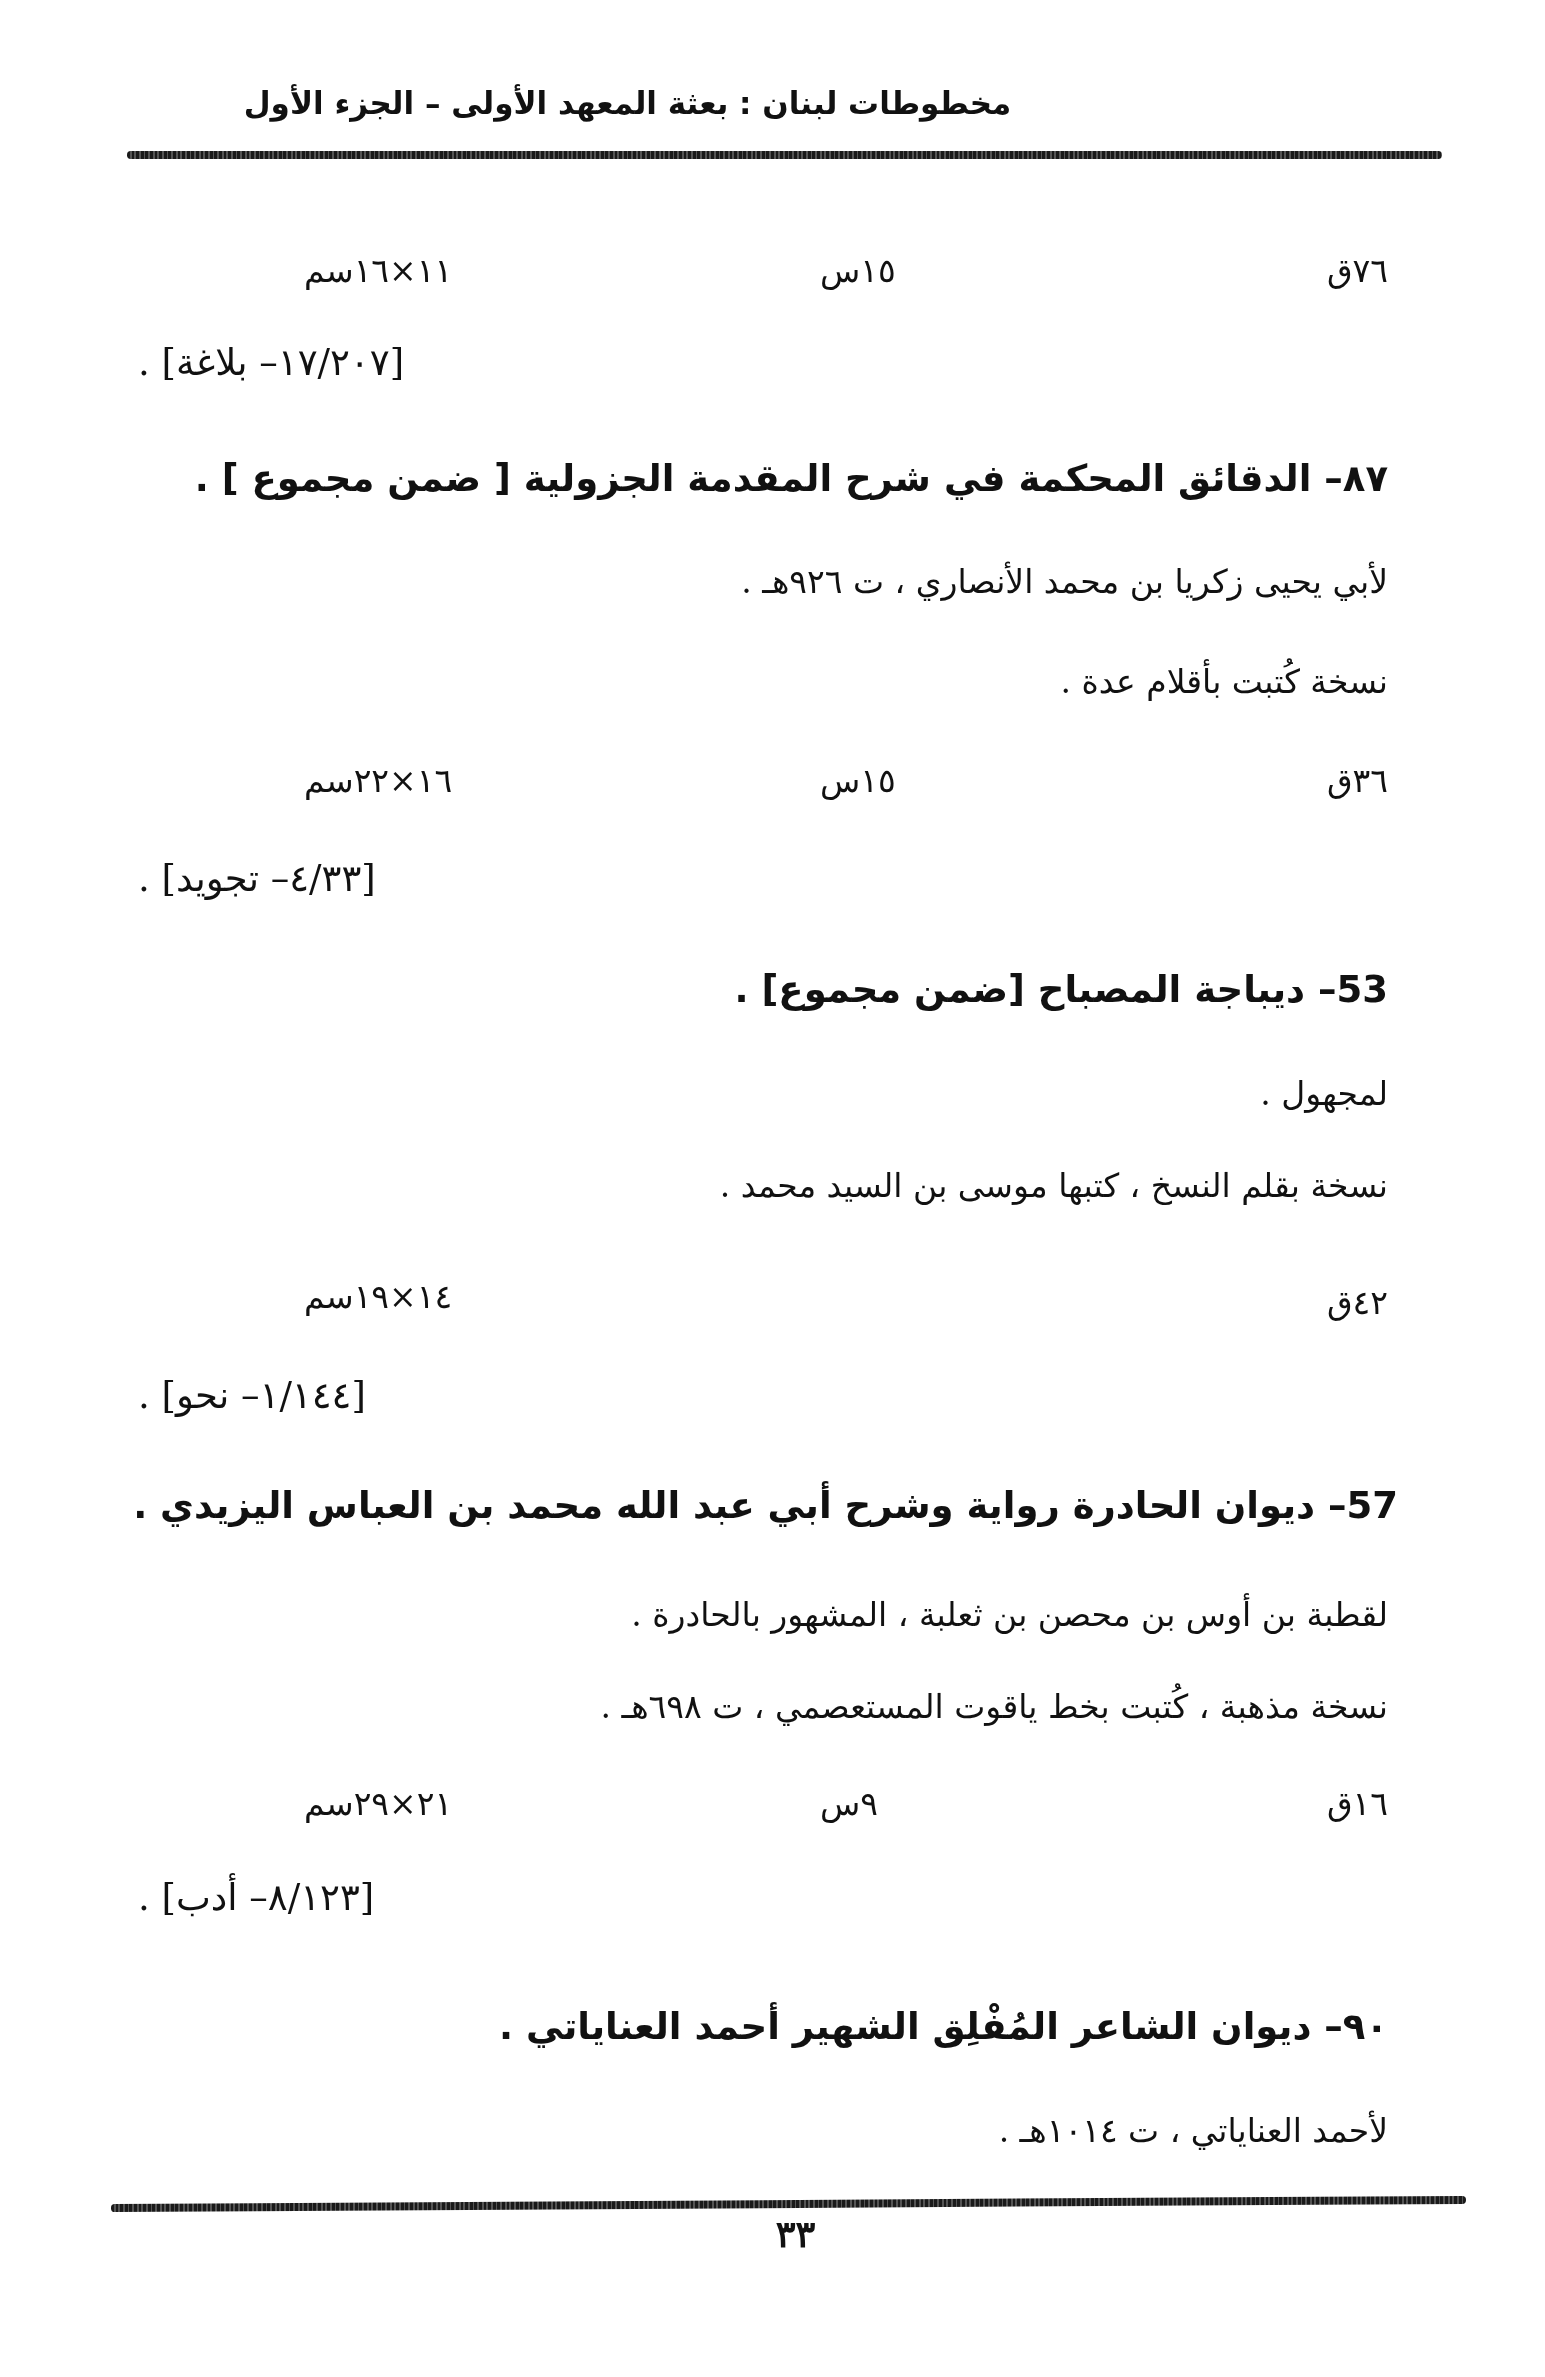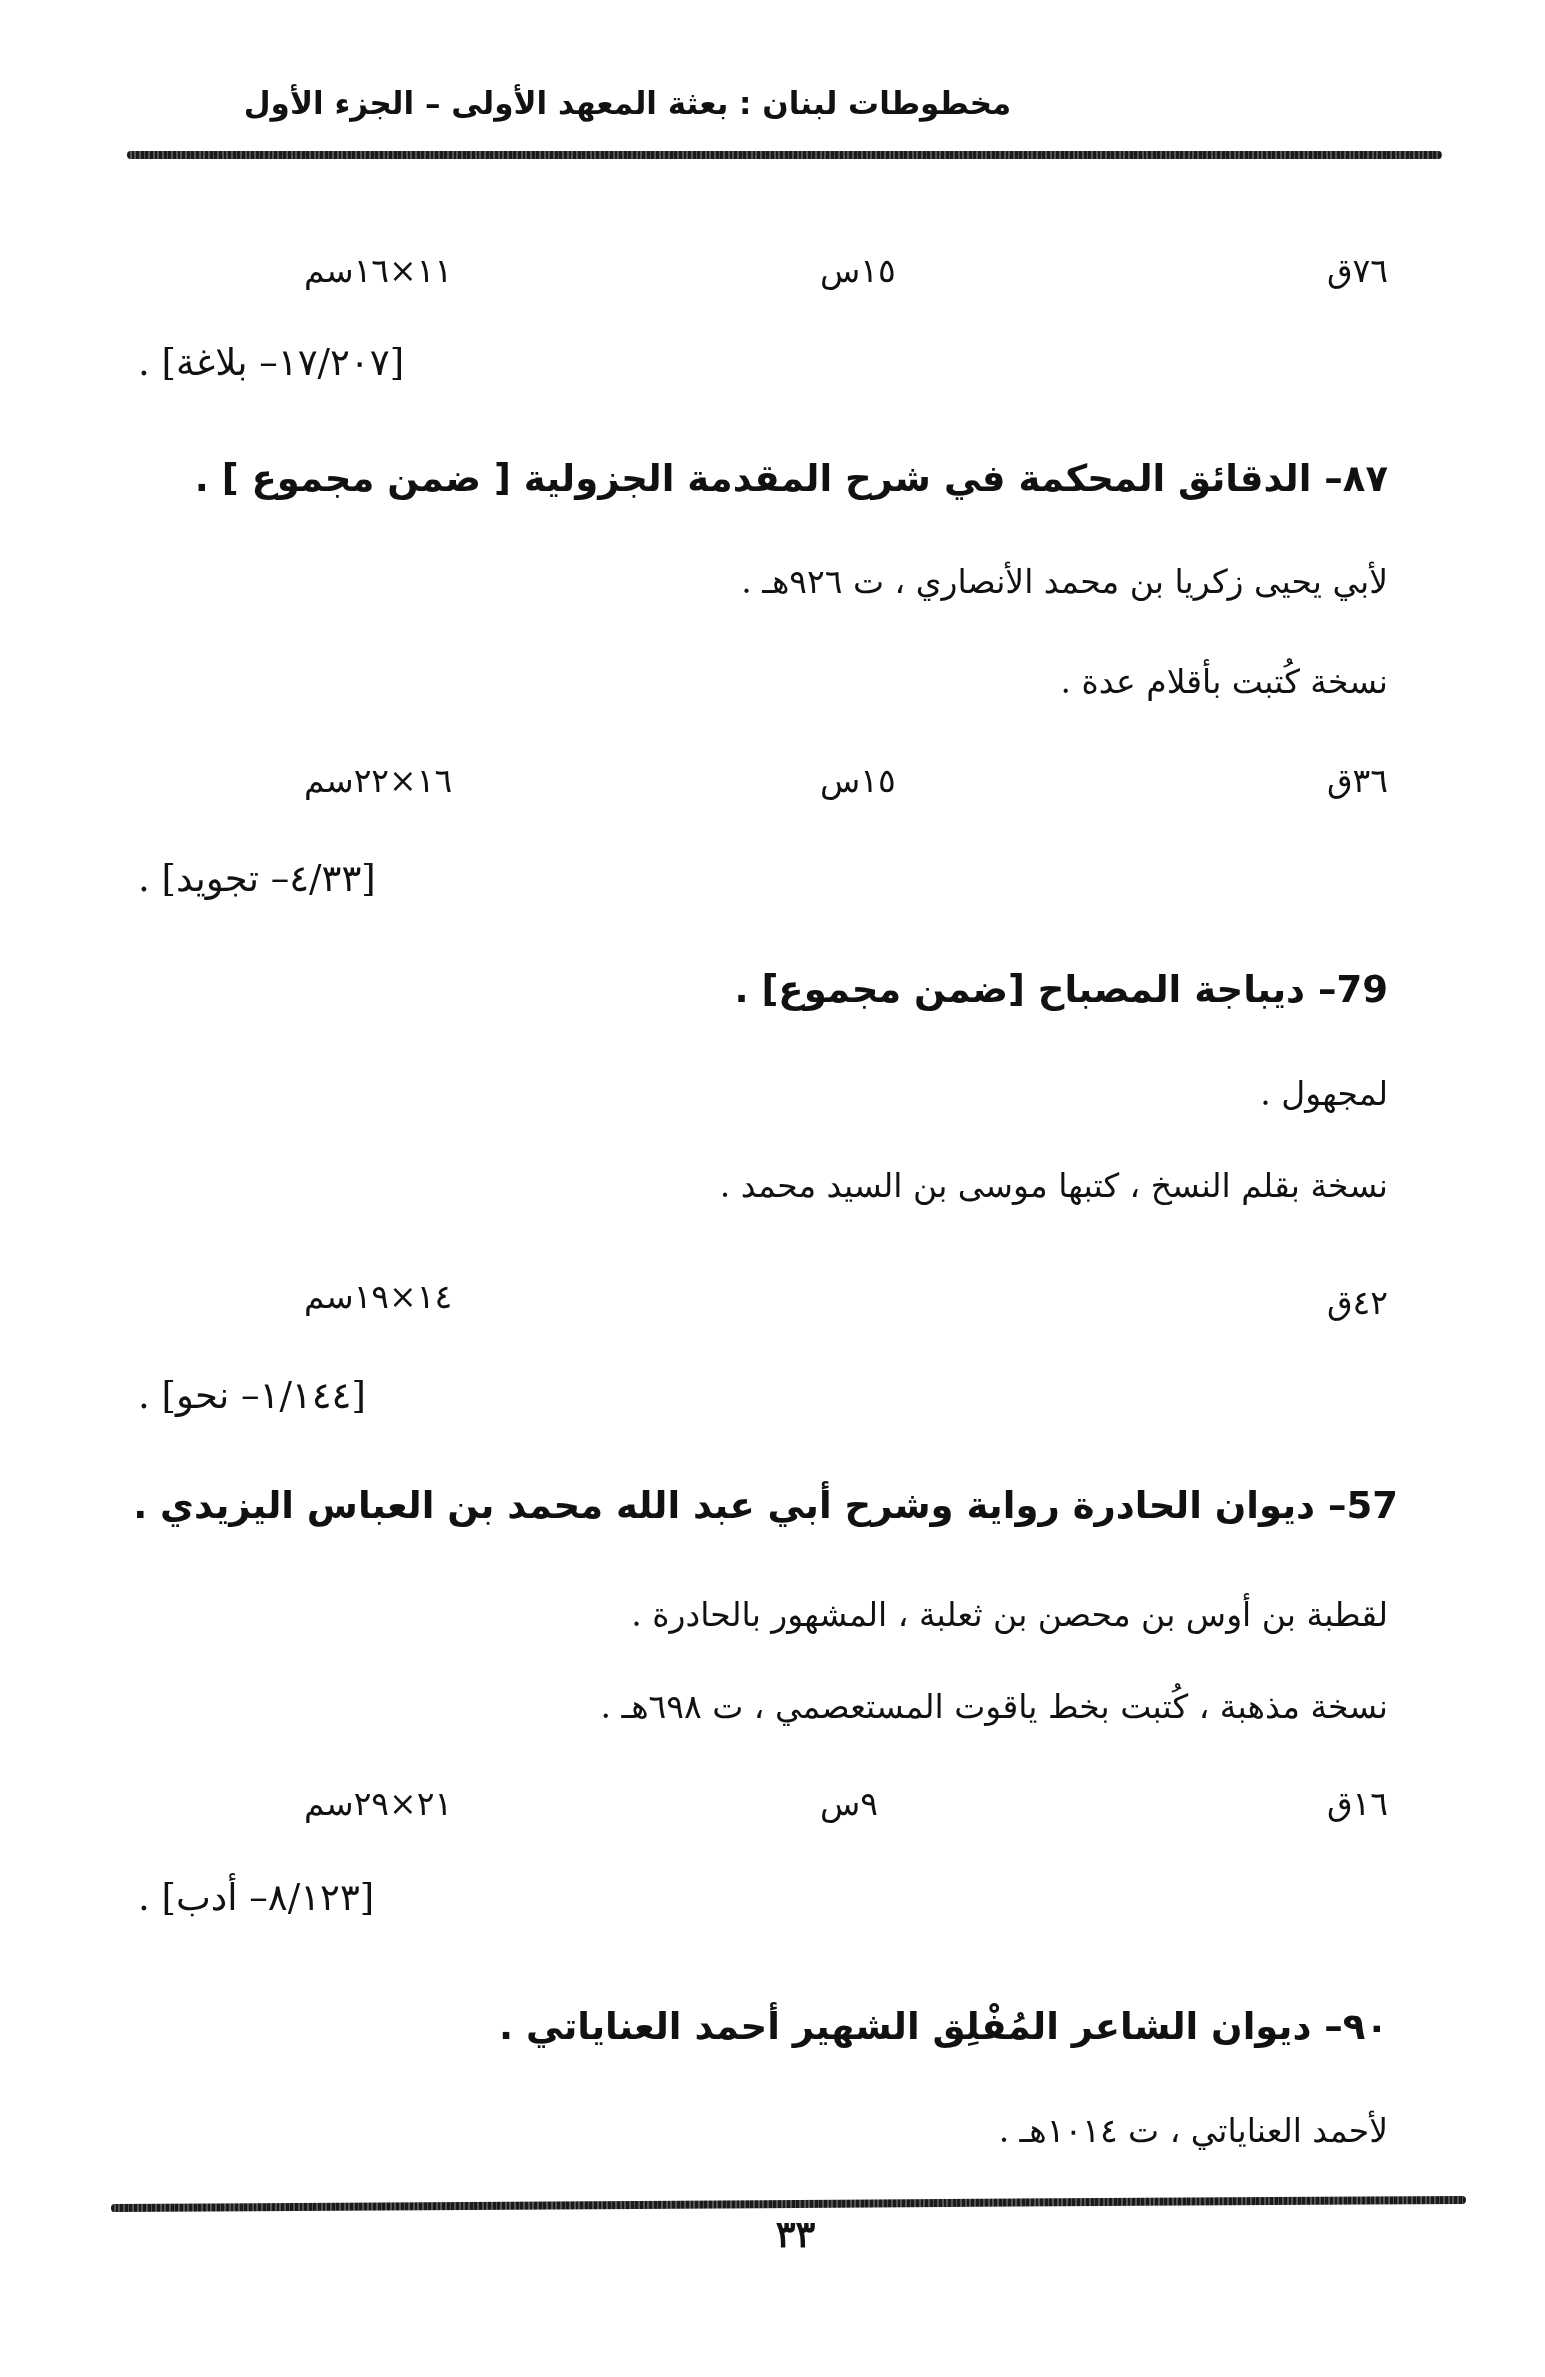--- a/index.html
+++ b/index.html
@@ -38,21 +38,21 @@
 <div class="abs line title rtl" style="top:433px;margin-top:24px;">٨٧– الدقائق المحكمة في شرح المقدمة الجزولية [ ضمن مجموع ] .</div>
 <div class="abs line rtl" style="top:562px;">لأبي يحيى زكريا بن محمد الأنصاري ، ت ٩٢٦هـ .</div>
 <div class="abs line rtl" style="top:650px;margin-top:12px;">نسخة كُتبت بأقلام عدة .</div>
 <div class="abs meta-row rtl" style="top:761px;">
   <span class="m-folios">٣٦ق</span>
   <span class="m-lines">١٥س</span>
   <span class="m-size">١٦×٢٢سم</span>
 </div>
 <div class="abs shelf rtl" style="top:857px;">[٤/٣٣– تجويد] .</div>
 
-<div class="abs line title rtl" style="top:968px;">79– ديباجة المصباح [ضمن مجموع] .</div>
+<div class="abs line title rtl" style="top:968px;">53– ديباجة المصباح [ضمن مجموع] .</div>
 <div class="abs line rtl" style="top:1074px;">لمجهول .</div>
 <div class="abs line rtl" style="top:1166px;">نسخة بقلم النسخ ، كتبها موسى بن السيد محمد .</div>
 <div class="abs meta-row rtl" style="top:1277px;">
   <span class="m-folios" style="top:-18.4px;margin-top:24px;">٤٢ق</span>
   <span class="m-size">١٤×١٩سم</span>
 </div>
 <div class="abs shelf rtl" style="top:1374px;">[١/١٤٤– نحو] .</div>
 
 <div class="abs line title rtl" style="top:1484px; right:147px;">57– ديوان الحادرة رواية وشرح أبي عبد الله محمد بن العباس اليزيدي .</div>
 <div class="abs line rtl" style="top:1595px;">لقطبة بن أوس بن محصن بن ثعلبة ، المشهور بالحادرة .</div>

